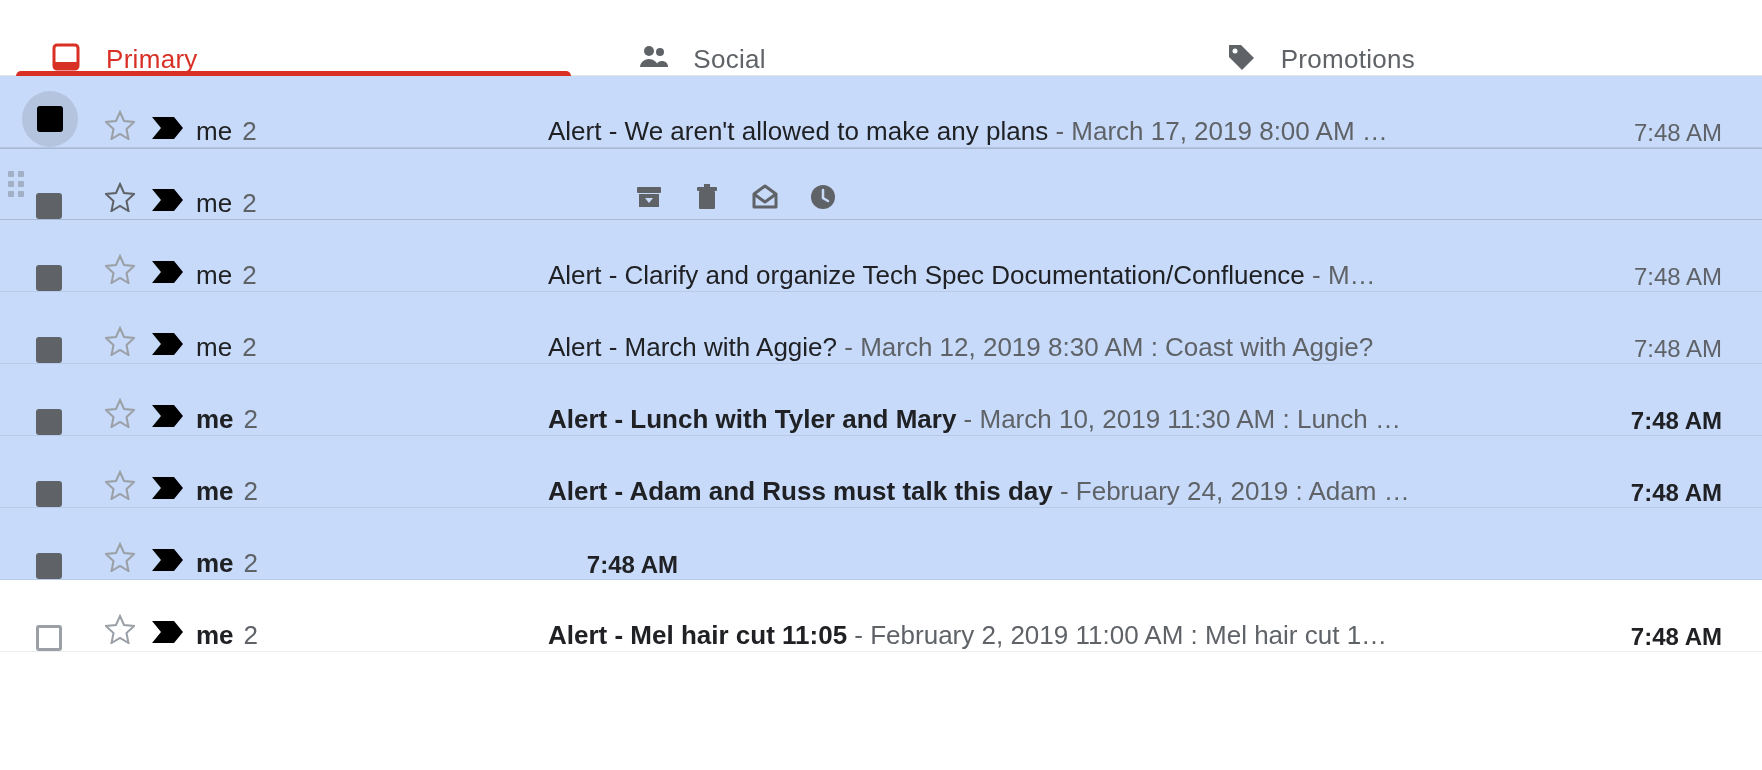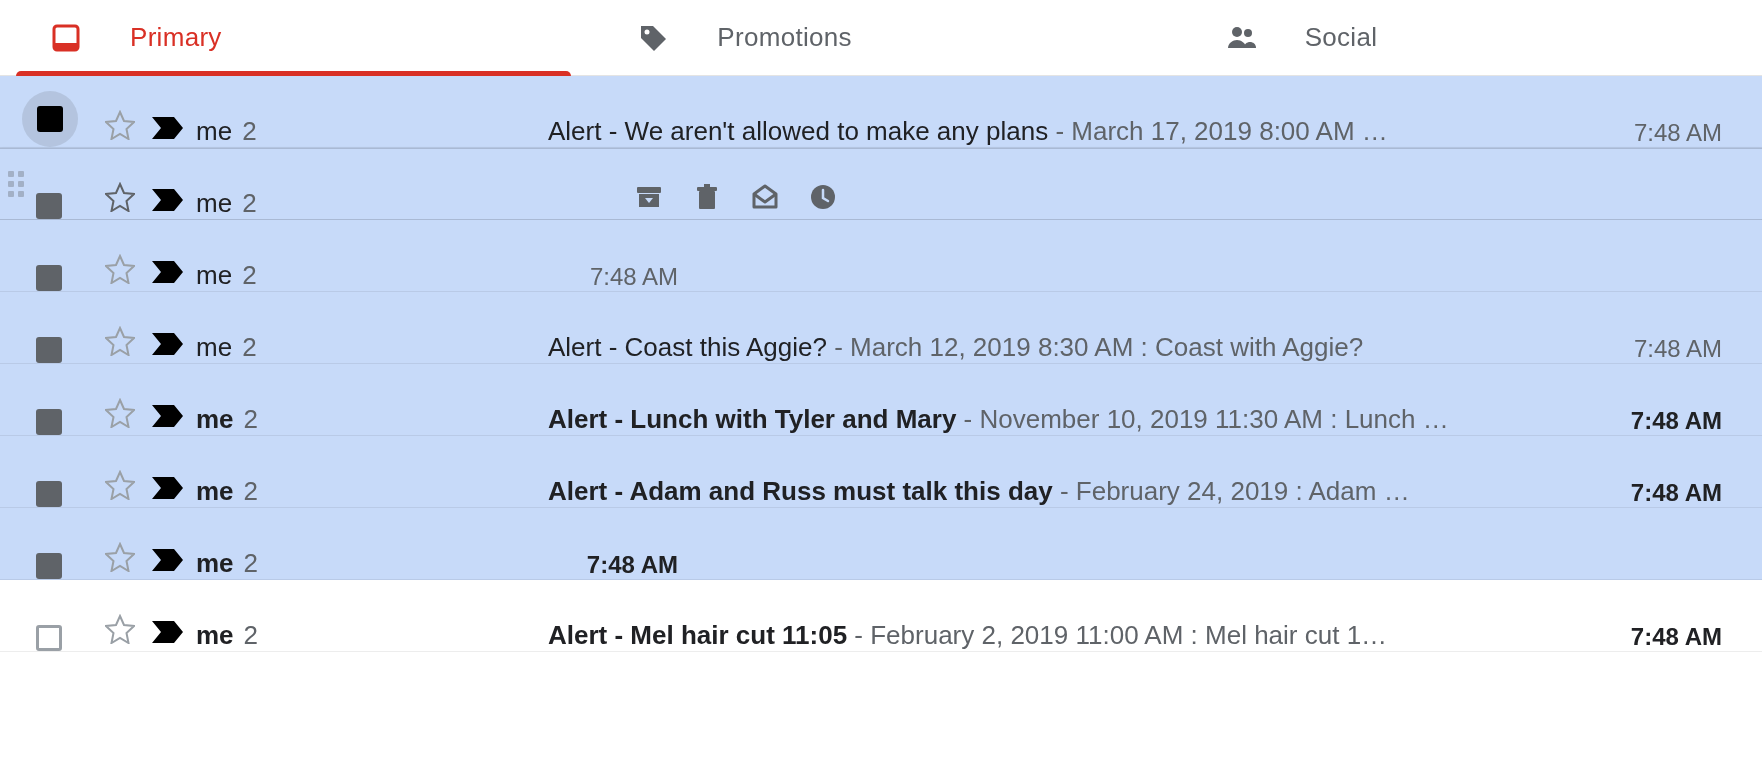--- a/index.html
+++ b/index.html
@@ -19,22 +19,22 @@
   .tabs {
     display: flex;
     align-items: stretch;
     height: 76px;
     border-bottom: 1px solid #e4e4e4;
     background: #fff;
   }
   .tab {
     flex: 1 1 0;
     display: flex;
-    align-items: center;
-    gap: 46px;
+    align-items: flex-end;
+    gap: 22px;
     padding-left: 48px;
     font-size: 26px;
     color: #5f6368;
     cursor: pointer;
     position: relative;
     letter-spacing: 0.3px;
   }
   .tab .icon { display: inline-flex; align-items: center; justify-content: center; width: 36px; height: 36px; }
   .tab.active { color: #d93025; }
   .tab.active::after {
@@ -151,32 +151,32 @@
         <span class="icon">
           <svg viewBox="0 0 34 34" width="34" height="34">
             <use href="#ic-inbox"></use>
           </svg>
         </span>
         <span>Primary</span>
       </div>
       <div class="tab">
         <span class="icon">
           <svg viewBox="0 0 34 34" width="34" height="34">
+            <use href="#ic-people"></use>
+          </svg>
+        </span>
+        <span>Social</span>
+      </div>
+      <div class="tab">
+        <span class="icon">
+          <svg viewBox="0 0 34 34" width="34" height="34">
             <use href="#ic-tag"></use>
           </svg>
         </span>
         <span>Promotions</span>
-      </div>
-      <div class="tab">
-        <span class="icon">
-          <svg viewBox="0 0 34 34" width="34" height="34">
-            <use href="#ic-people"></use>
-          </svg>
-        </span>
-        <span>Social</span>
       </div>
     </div>
 
   <div class="list" id="list">
       <div class="row selected">
         <div class="drag">
           <span></span>
           <span></span>
           <span></span>
           <span></span>
@@ -277,20 +277,21 @@
         </div>
         <div class="cell-flag">
           <span class="flag yellow"><svg viewBox="0 0 34 24">
               <use href="#ic-flag"></use>
             </svg></span>
         </div>
         <div class="cell-sender">
           <span class="sender-name">me</span>
           <span class="sender-count">2</span>
         </div>
+        <div class="cell-subject"><span class="subj">Alert - Clarify and organize Tech Spec Documentation/Confluence</span><span class="sep"> - </span><span class="snip">M…</span></div>
         <div class="cell-time">7:48 AM</div>
       </div>
       <div class="row selected">
         <div class="drag">
           <span></span>
           <span></span>
           <span></span>
           <span></span>
           <span></span>
           <span></span>
@@ -309,21 +310,21 @@
         </div>
         <div class="cell-flag">
           <span class="flag yellow"><svg viewBox="0 0 34 24">
               <use href="#ic-flag"></use>
             </svg></span>
         </div>
         <div class="cell-sender">
           <span class="sender-name">me</span>
           <span class="sender-count">2</span>
         </div>
-        <div class="cell-subject"><span class="subj">Alert - Coast this Aggie?</span><span class="sep"> - </span><span class="snip">March 12, 2019 8:30 AM : Coast with Aggie?</span></div>
+        <div class="cell-subject"><span class="subj">Alert - March with Aggie?</span><span class="sep"> - </span><span class="snip">March 12, 2019 8:30 AM : Coast with Aggie?</span></div>
         <div class="cell-time">7:48 AM</div>
       </div>
       <div class="row selected unread">
         <div class="drag">
           <span></span>
           <span></span>
           <span></span>
           <span></span>
           <span></span>
           <span></span>
@@ -342,21 +343,21 @@
         </div>
         <div class="cell-flag">
           <span class="flag yellow"><svg viewBox="0 0 34 24">
               <use href="#ic-flag"></use>
             </svg></span>
         </div>
         <div class="cell-sender">
           <span class="sender-name">me</span>
           <span class="sender-count">2</span>
         </div>
-        <div class="cell-subject"><span class="subj">Alert - Lunch with Tyler and Mary</span><span class="sep"> - </span><span class="snip">November 10, 2019 11:30 AM : Lunch …</span></div>
+        <div class="cell-subject"><span class="subj">Alert - Lunch with Tyler and Mary</span><span class="sep"> - </span><span class="snip">March 10, 2019 11:30 AM : Lunch …</span></div>
         <div class="cell-time">7:48 AM</div>
       </div>
       <div class="row selected unread">
         <div class="drag">
           <span></span>
           <span></span>
           <span></span>
           <span></span>
           <span></span>
           <span></span>

